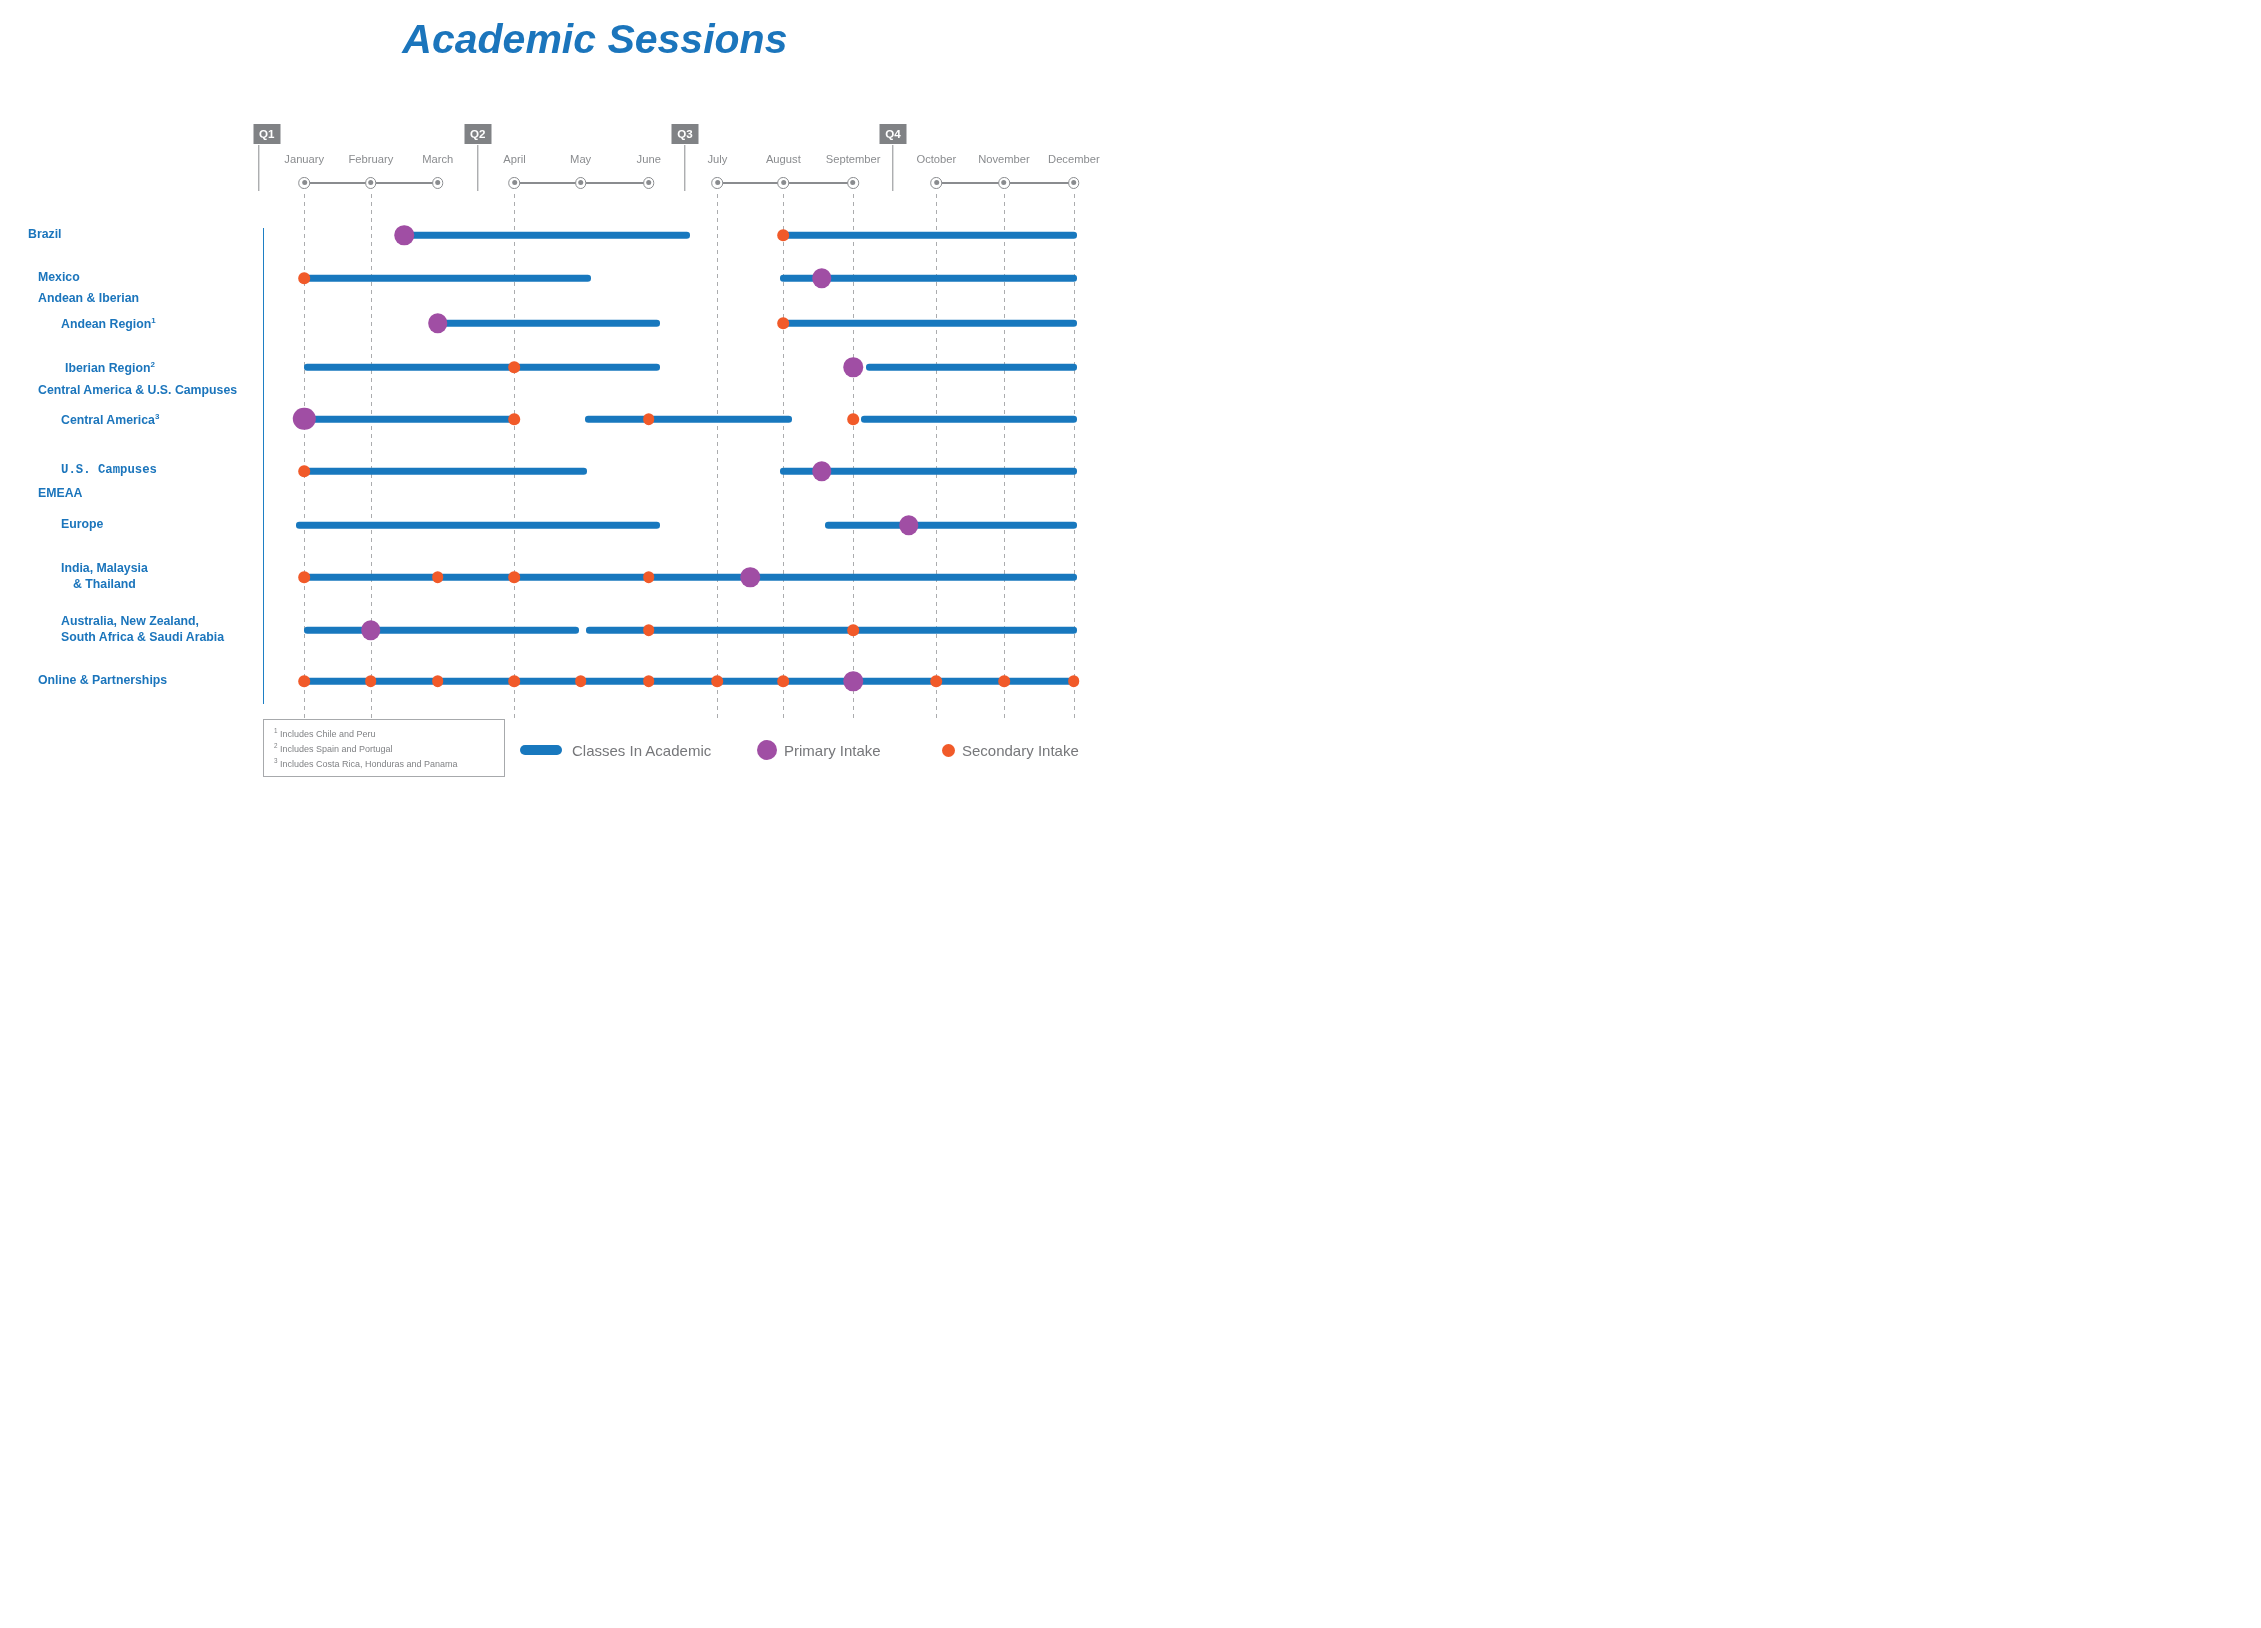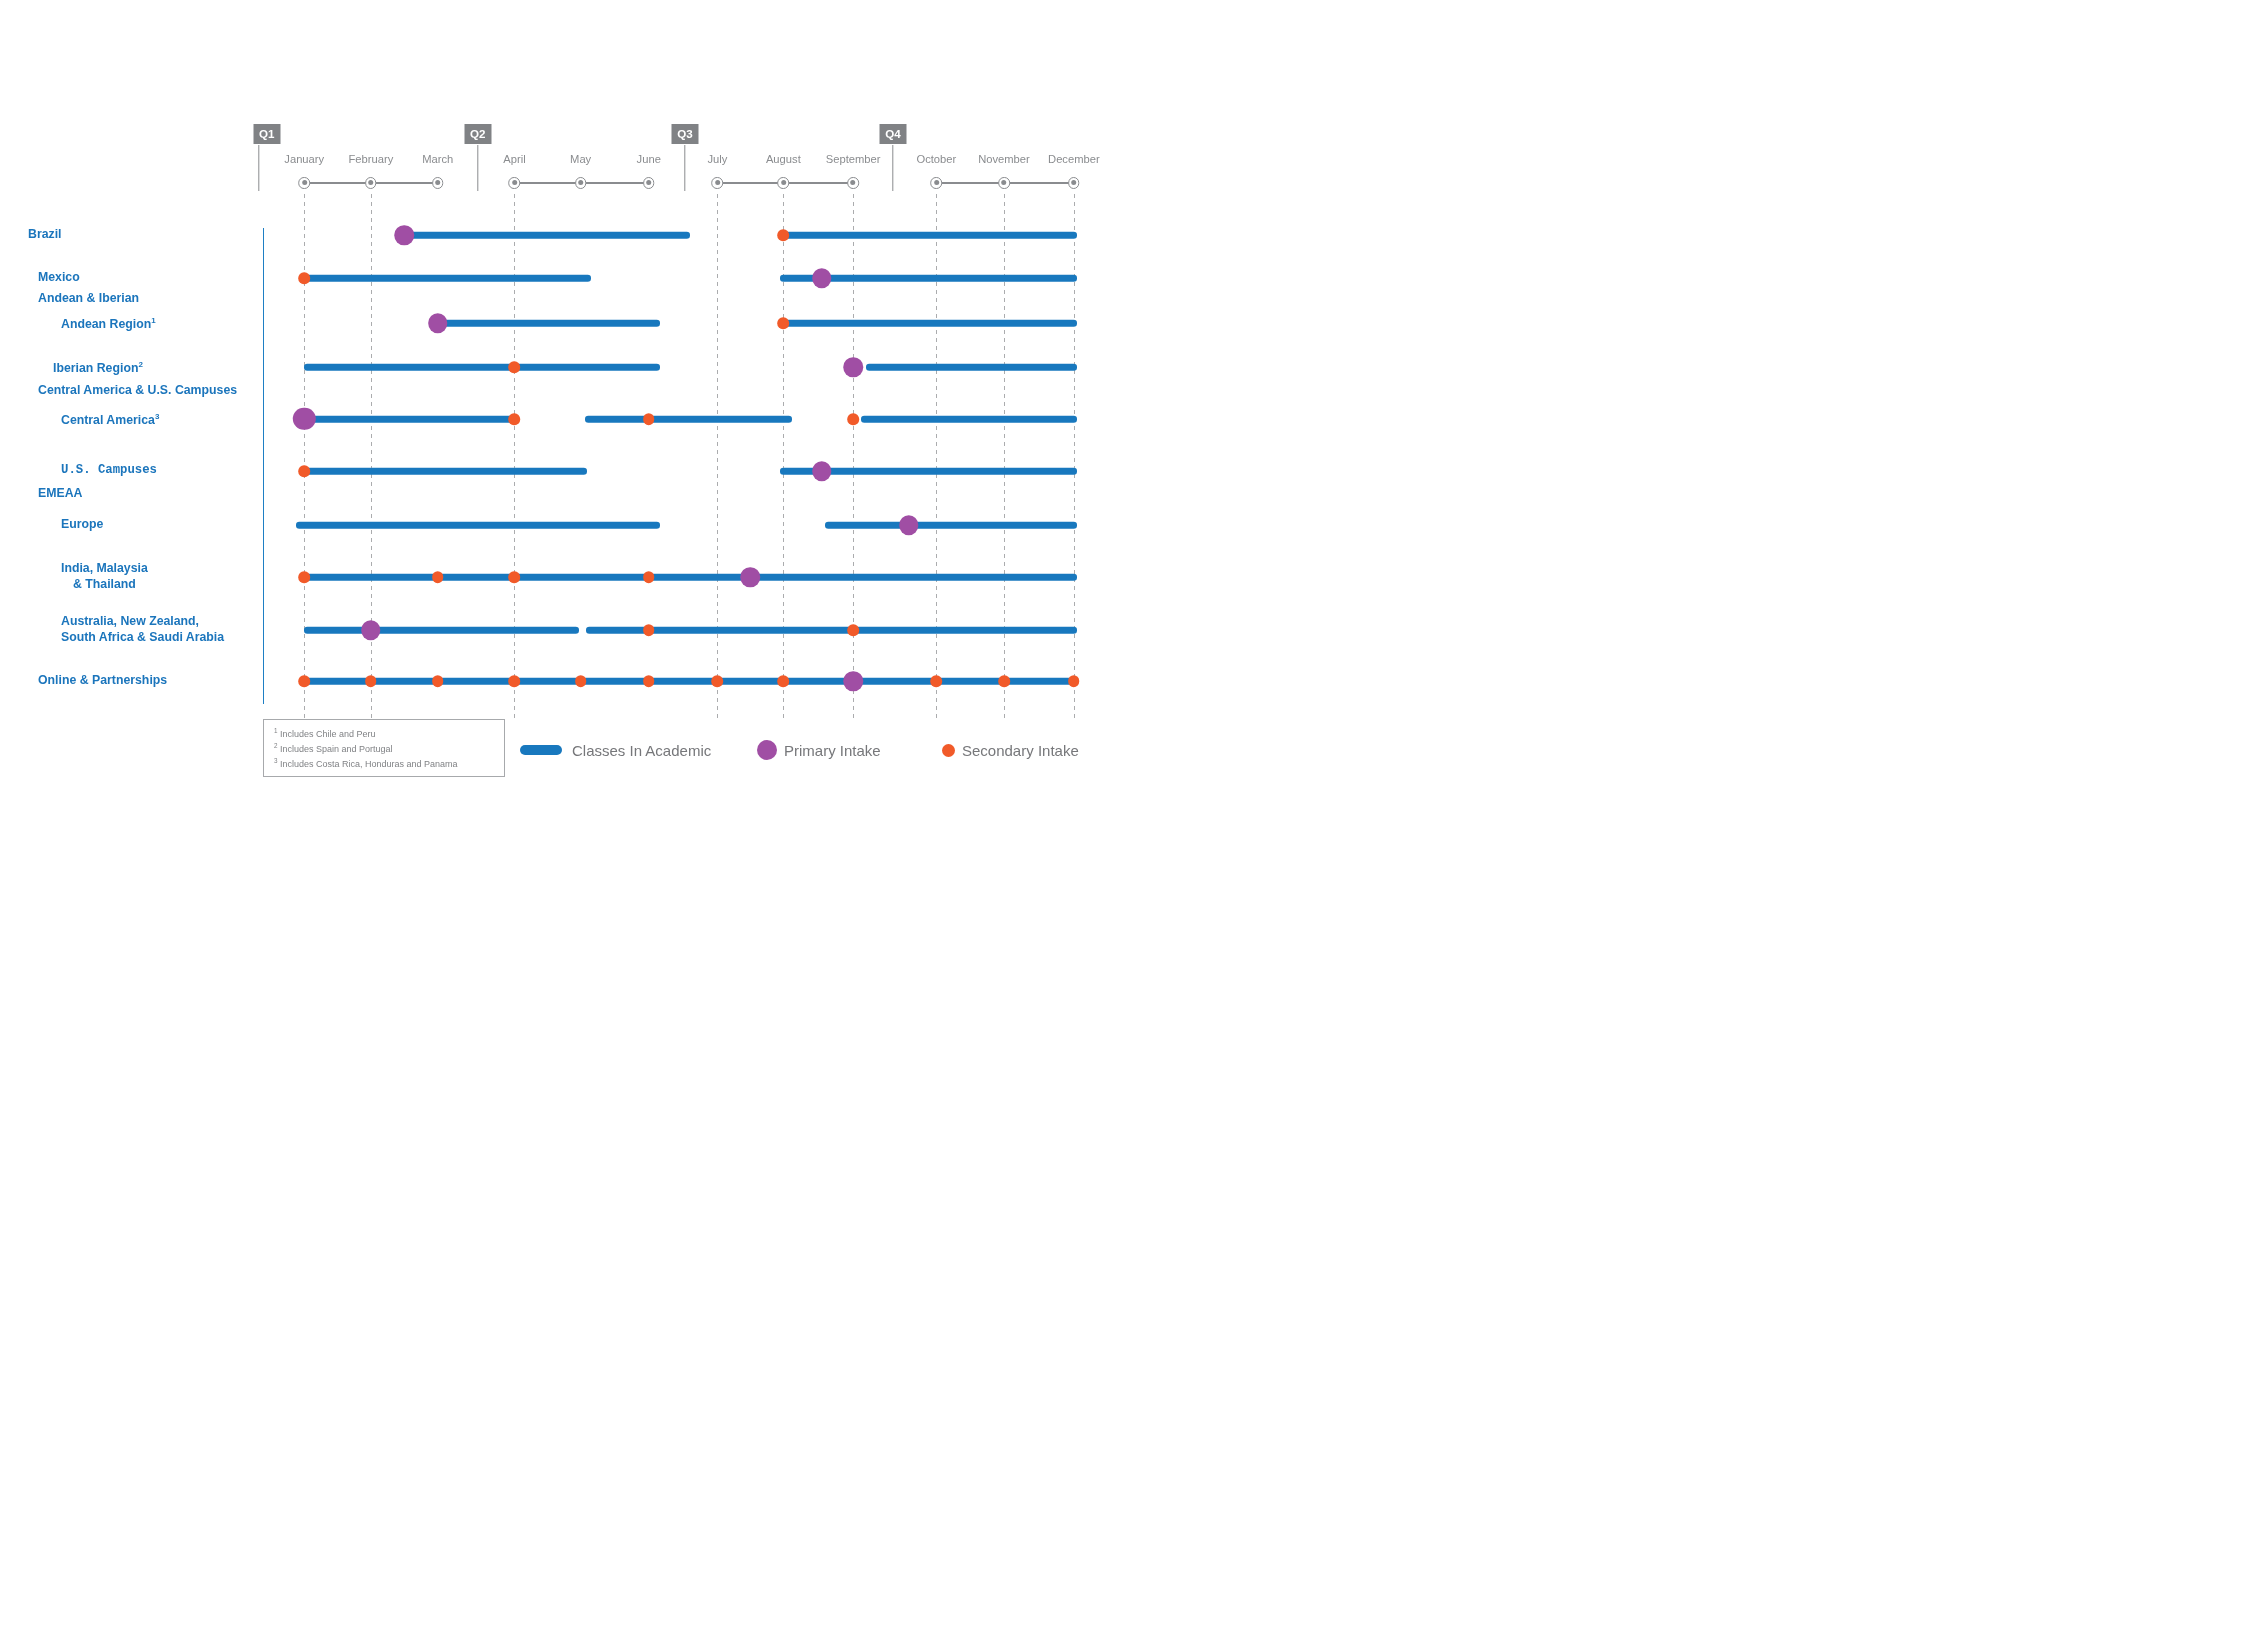--- a/index.html
+++ b/index.html
@@ -42,20 +42,21 @@
   .lg-dot.orange{left:942px;top:744px;width:13px;height:13px;background:#F15A29;}
   .lg-text{position:absolute;top:750px;transform:translateY(-50%);font-size:15px;color:#76777A;white-space:nowrap;}
   .lg-text.t1{left:572px;}
   .lg-text.t2{left:784px;}
   .lg-text.t3{left:962px;}
 </style>
 </head>
 <body>
 
 <div class="page">
+  <h1 class="title">Academic Sessions</h1>
 
   <div id="axis">
       <div class="qsep" style="left: 22.87%;"></div>
       <div class="qbox" style="left: 22.87%; margin-left: 8px;">Q1</div>
       <div class="conn" style="left: 26.9%; width: 11.81%;"></div>
       <div class="qsep" style="left: 42.23%;"></div>
       <div class="qbox" style="left: 42.23%;">Q2</div>
       <div class="conn" style="left: 45.49%; width: 11.87%;"></div>
       <div class="qsep" style="left: 60.56%;"></div>
       <div class="qbox" style="left: 60.56%;">Q3</div>
@@ -145,21 +146,21 @@
       <div class="row-label" style="top: 299px; left: 38px;">
         <div>Andean &amp; Iberian</div>
       </div>
       <div class="row-label" style="top: 323px; left: 61px;">
         <div>Andean Region<sup>1</sup></div>
       </div>
       <div class="bar" style="left: 38.71%; width: 19.6212%; top: 323px;"></div>
       <div class="bar" style="left: 69.26%; width: 25.999%; top: 323px;"></div>
       <div class="dot secondary" style="left: 69.26%; top: 323px; height: 11.6px; width: 11.6px;"></div>
       <div class="dot primary" style="left: 38.71%; top: 323px; height: 19.5px; width: 19.5px;"></div>
-      <div class="row-label" style="top: 367px; left: 53px;">
+      <div class="row-label" style="top: 367px; left: 65px;">
         <div>Iberian Region<sup>2</sup></div>
       </div>
       <div class="bar" style="left: 26.9%; width: 31.4312%; top: 367px;"></div>
       <div class="bar" style="left: 76.534%; width: 18.725%; top: 367px;"></div>
       <div class="dot secondary" style="left: 45.49%; top: 367px; height: 11.6px; width: 11.6px;"></div>
       <div class="dot primary" style="left: 75.43%; top: 367px; height: 19.5px; width: 19.5px;"></div>
       <div class="row-label" style="top: 391px; left: 38px;">
         <div>Central America &amp; U.S. Campuses</div>
       </div>
       <div class="row-label" style="top: 419px; left: 61px;">

